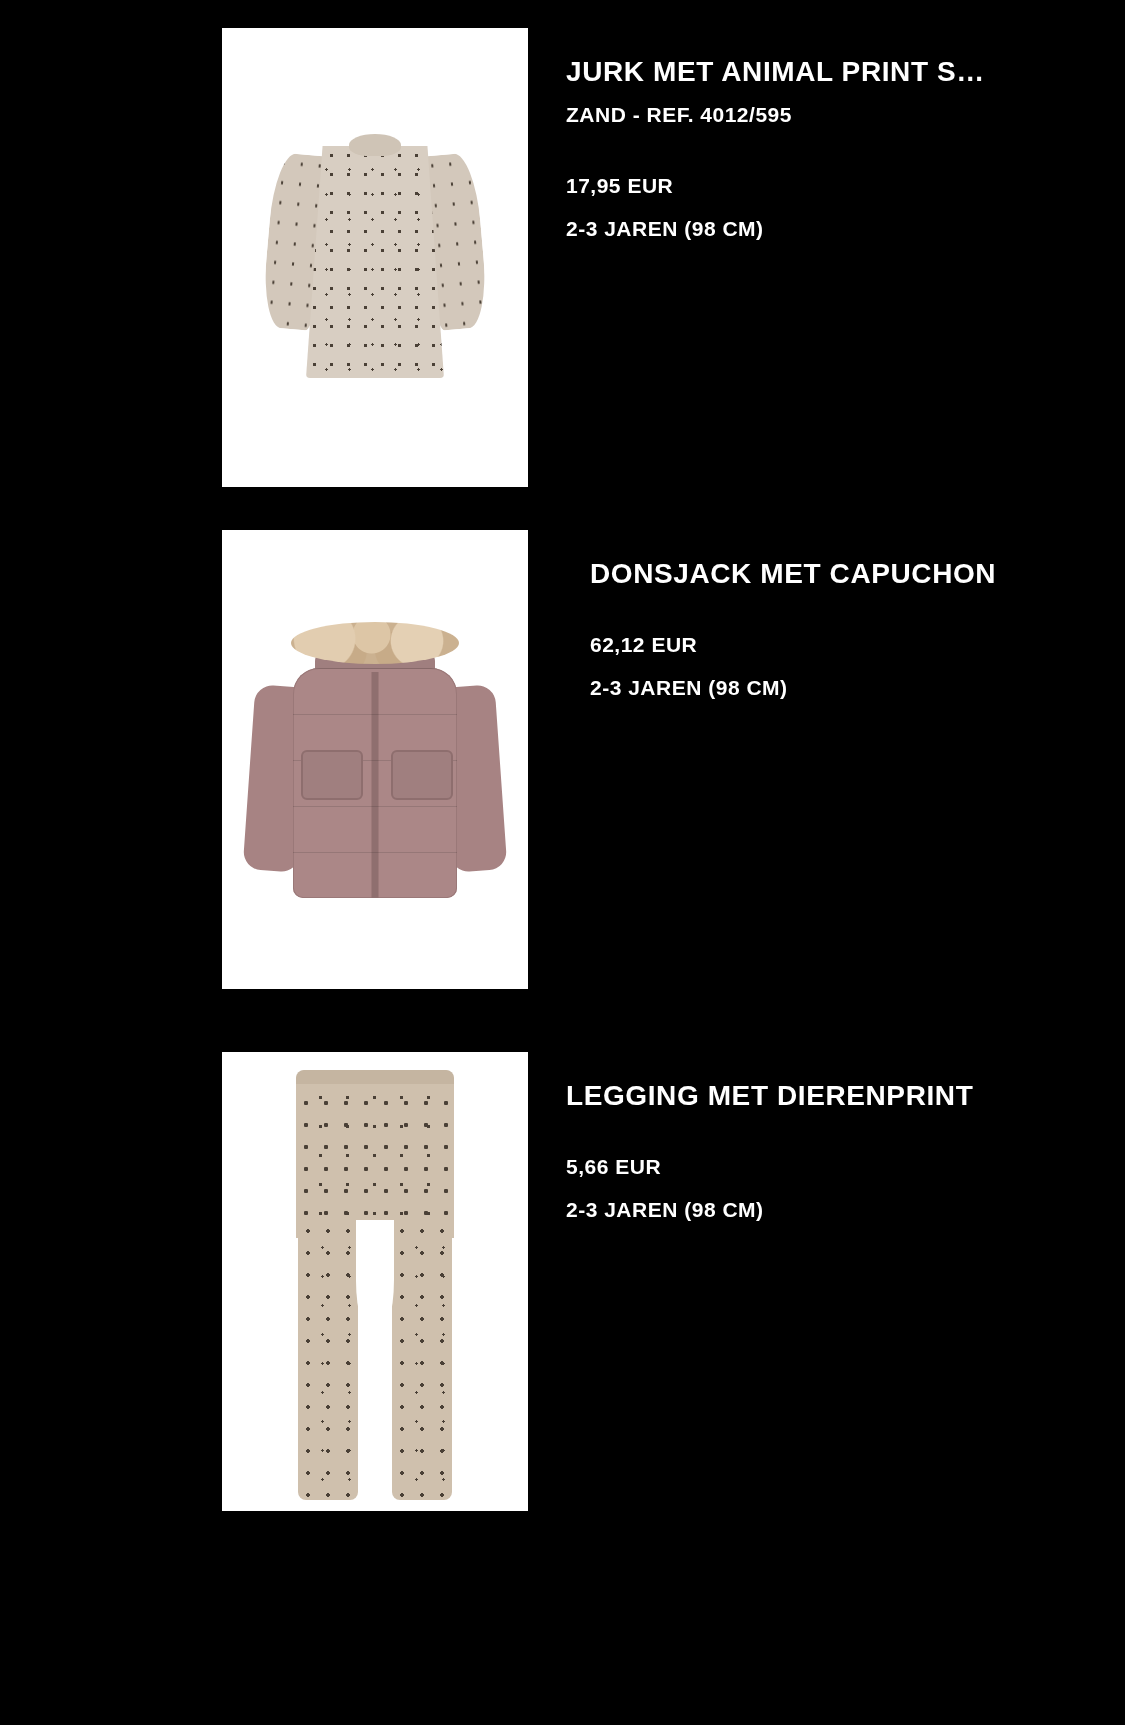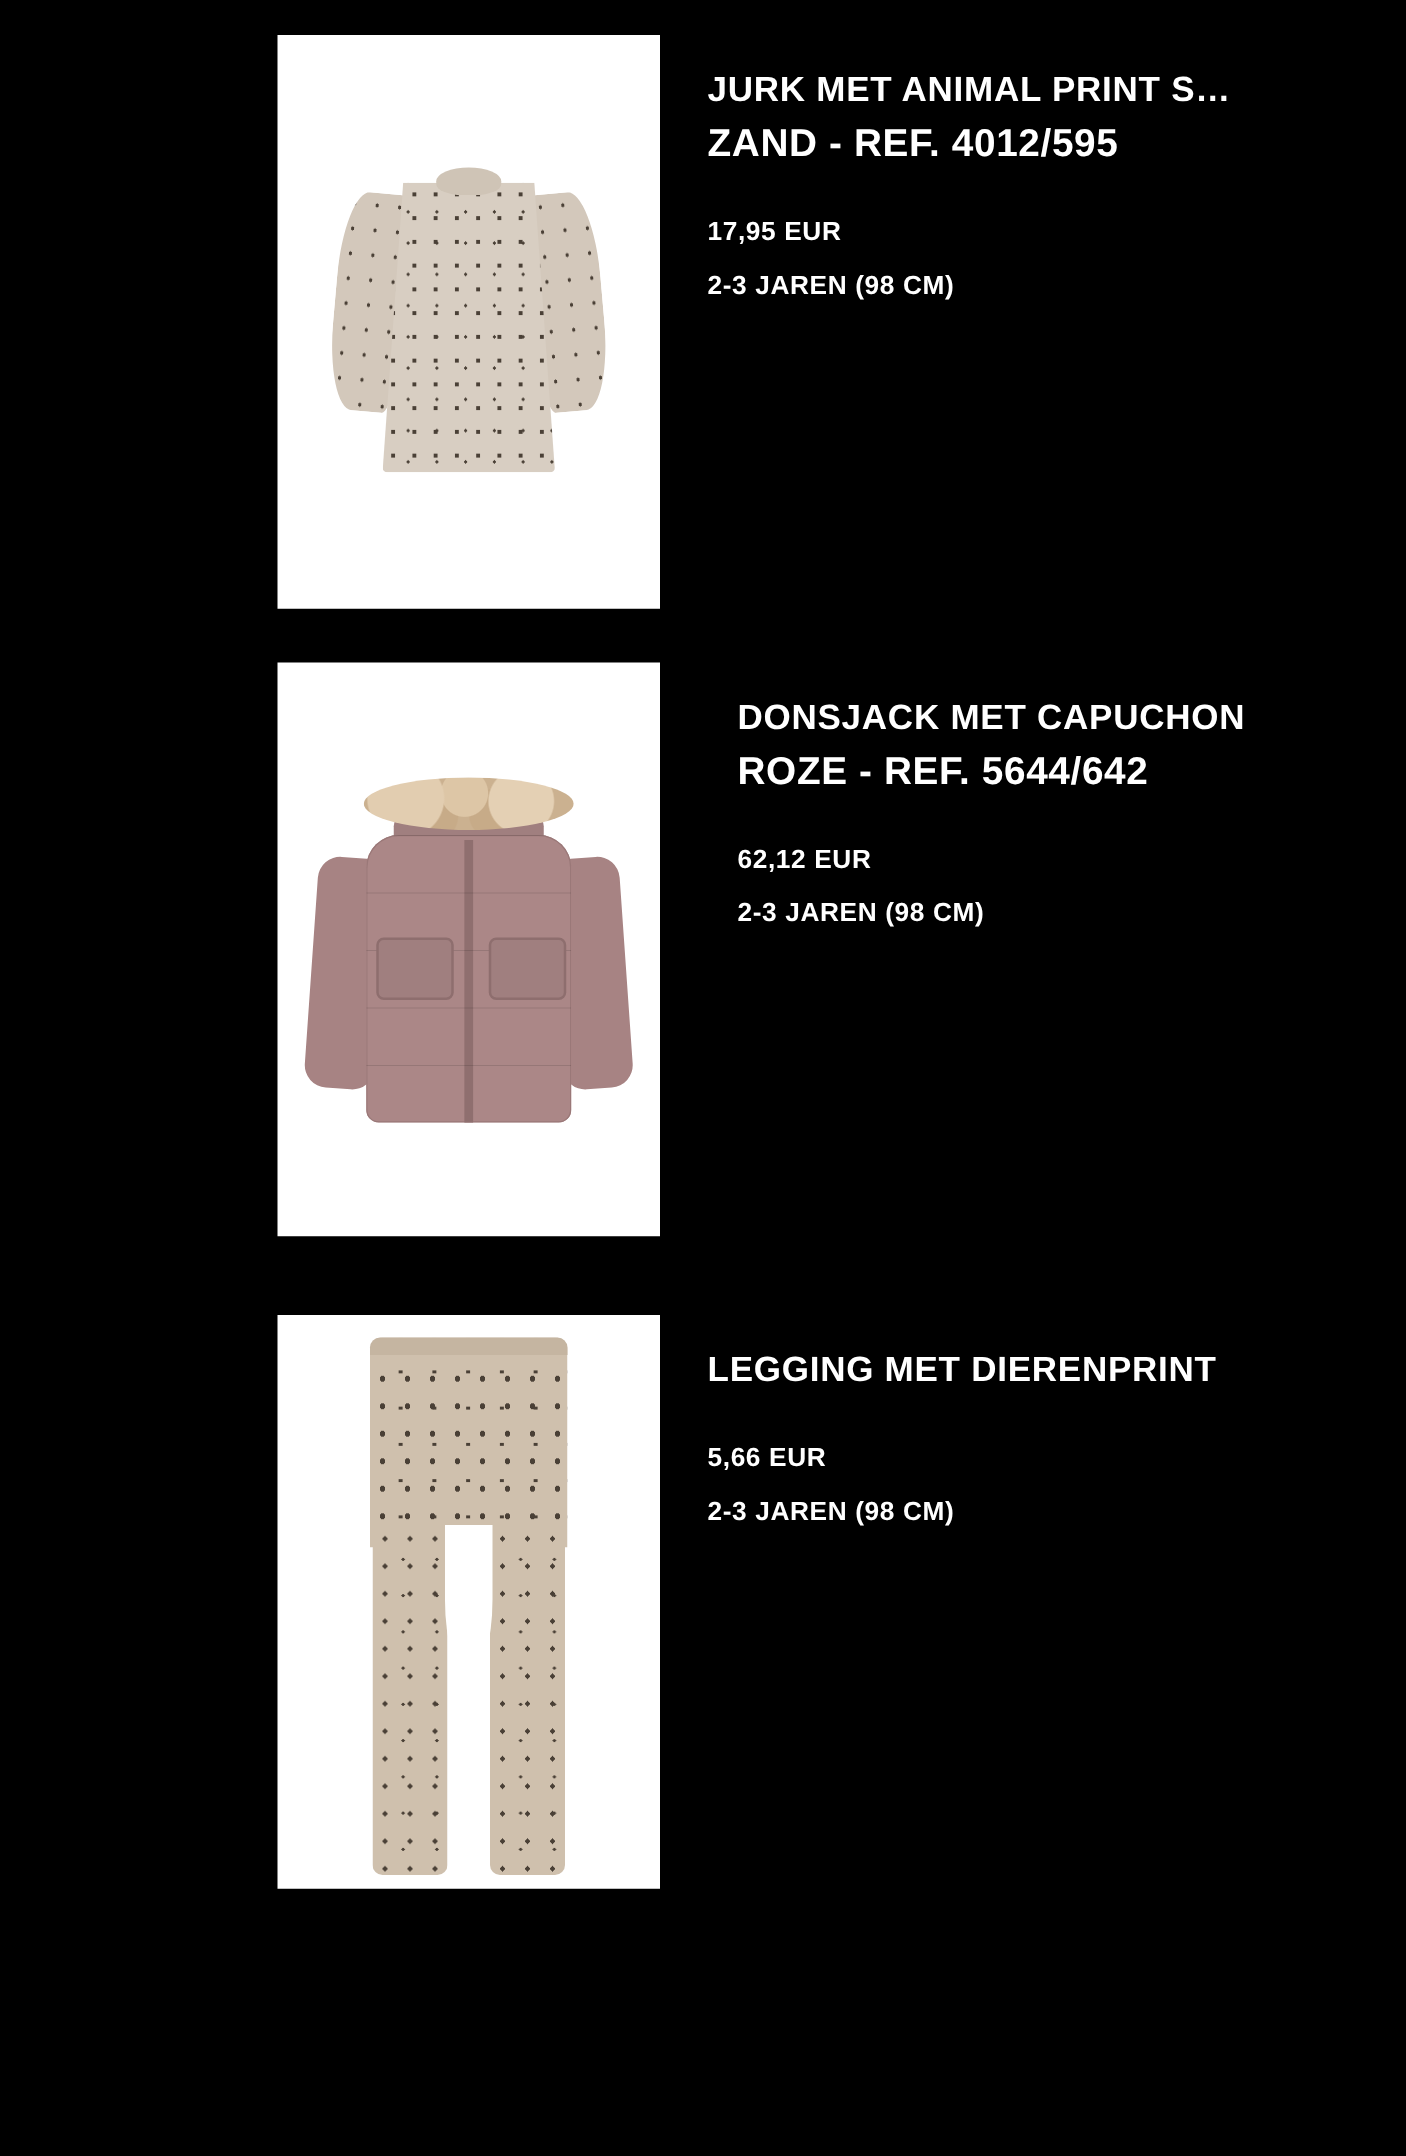--- a/index.html
+++ b/index.html
@@ -61,21 +61,21 @@
     font-weight: bold;
     letter-spacing: 0.6px;
     line-height: 43px;
     white-space: nowrap;
     overflow: hidden;
     text-overflow: ellipsis;
     max-width: 440px;
   }
 
   .sub-line {
-    font-size: 31px;
+    font-size: 21px;
     font-weight: bold;
     letter-spacing: 0.5px;
     line-height: 43px;
     white-space: nowrap;
   }
 
   .spacer {
     height: 28px;
   }
 
@@ -322,21 +322,20 @@
           <div class="jk-fur"></div>
           <div class="jk-body">
             <div class="jk-quilt"></div>
           </div>
           <div class="jk-pocket-l"></div>
           <div class="jk-pocket-r"></div>
         </div>
       </div>
       <div class="info">
         <div class="title-line">DONSJACK MET CAPUCHON</div>
-        <div class="sub-line">ROZE - REF. 5644/642</div>
         <div class="spacer"></div>
         <div class="price-line">62,12 EUR</div>
         <div class="size-line">2-3 JAREN (98 CM)</div>
       </div>
     </div>
 
     <div class="product-row r3">
       <div class="thumb">
         <div class="legging">
           <div class="lg-top"></div>

